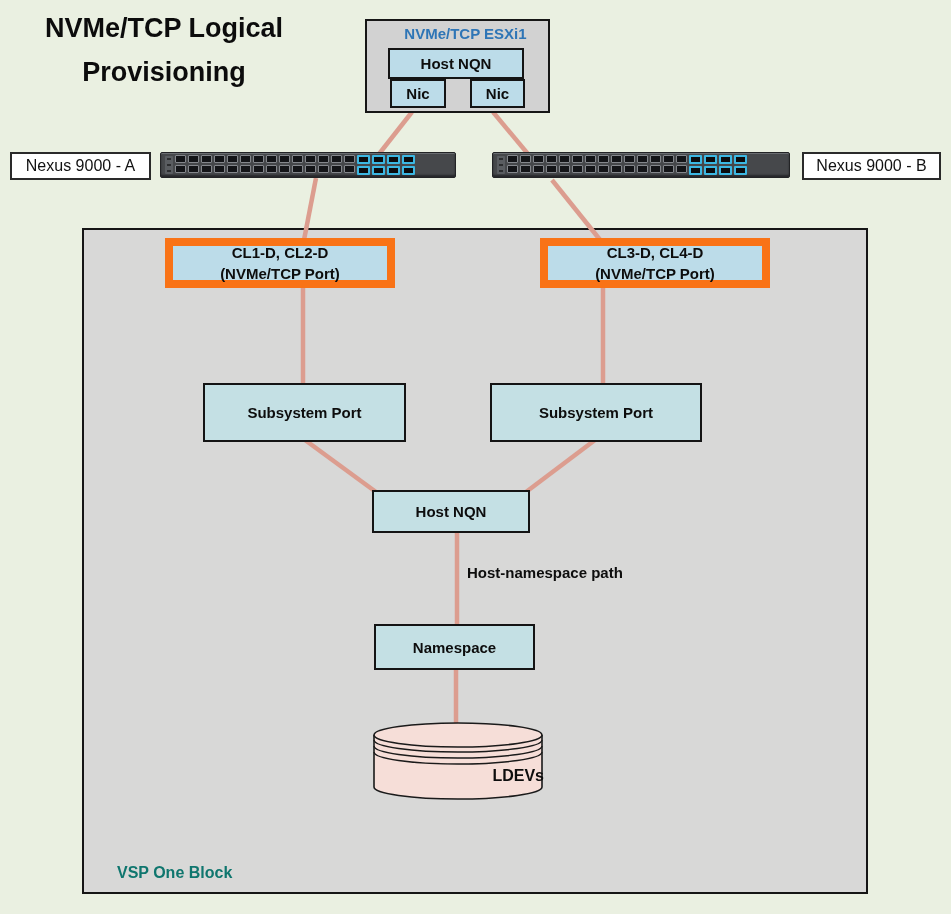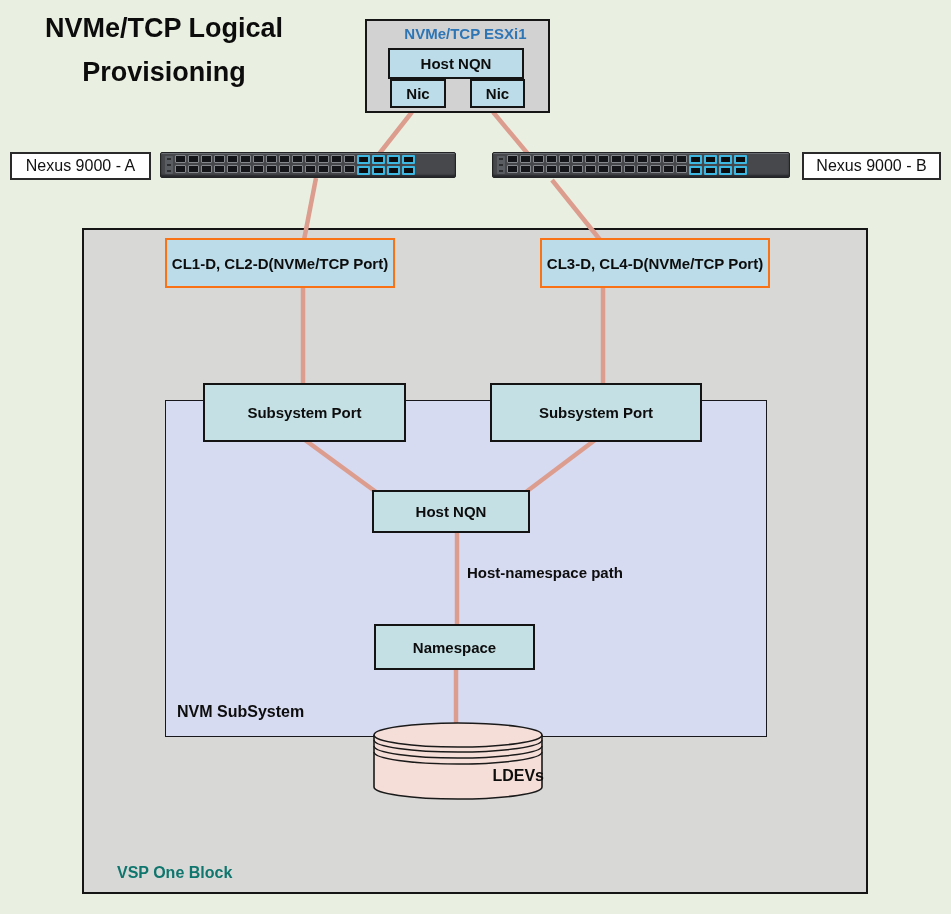--- a/index.html
+++ b/index.html
@@ -72,22 +72,22 @@
     left:82px;top:228px;width:786px;height:666px;
     background:#d8d8d7;border:2.5px solid #151515;z-index:1;
   }
   .vsp-label{
     position:absolute;left:33px;bottom:10px;
     font-size:16px;font-weight:bold;color:#0f766e;
   }
 
   
   .cl-node{
-    background:#bcdce9;border:2px solid #f97316;z-index:10;
-    display:flex;align-items:center;justify-content:center;
+    background:#bcdce9;border:8px solid #f97316;z-index:10;
+    display:flex;flex-direction:column;align-items:center;justify-content:center;
     font-size:15px;font-weight:bold;color:#0d0d0d;line-height:21px;text-align:center;
   }
   .cl-left{left:165px;top:238px;width:230px;height:50px;}
   .cl-right{left:507px;top:238px;width:230px;height:50px;margin-left:33px;}
 
   
   .nvm-box{
     left:165px;top:400px;width:602px;height:337px;
     background:#d7dbf1;border:1.5px solid #17171c;z-index:3;
   }
@@ -325,23 +325,20 @@
 
   <div class="abs cl-node cl-left">
     <div>CL1-D, CL2-D</div>
     <div>(NVMe/TCP Port)</div>
   </div>
   <div class="abs cl-node cl-right">
     <div>CL3-D, CL4-D</div>
     <div>(NVMe/TCP Port)</div>
   </div>
 
-  <div class="abs nvm-box">
-    <div class="nvm-label">NVM SubSystem</div>
-  </div>
 
   <div class="abs teal-node subport-left">Subsystem Port</div>
   <div class="abs teal-node subport-right">Subsystem Port</div>
   <div class="abs teal-node hostnqn-inner">Host NQN</div>
   <div class="abs path-label">Host-namespace path</div>
   <div class="abs teal-node namespace-node">Namespace</div>
 
   <div class="abs ldevs-wrap">
     <svg width="172" height="82" viewBox="0 0 172 82">
       <g fill="#f6ded8" stroke="#1a1a1a" stroke-width="1.6">

